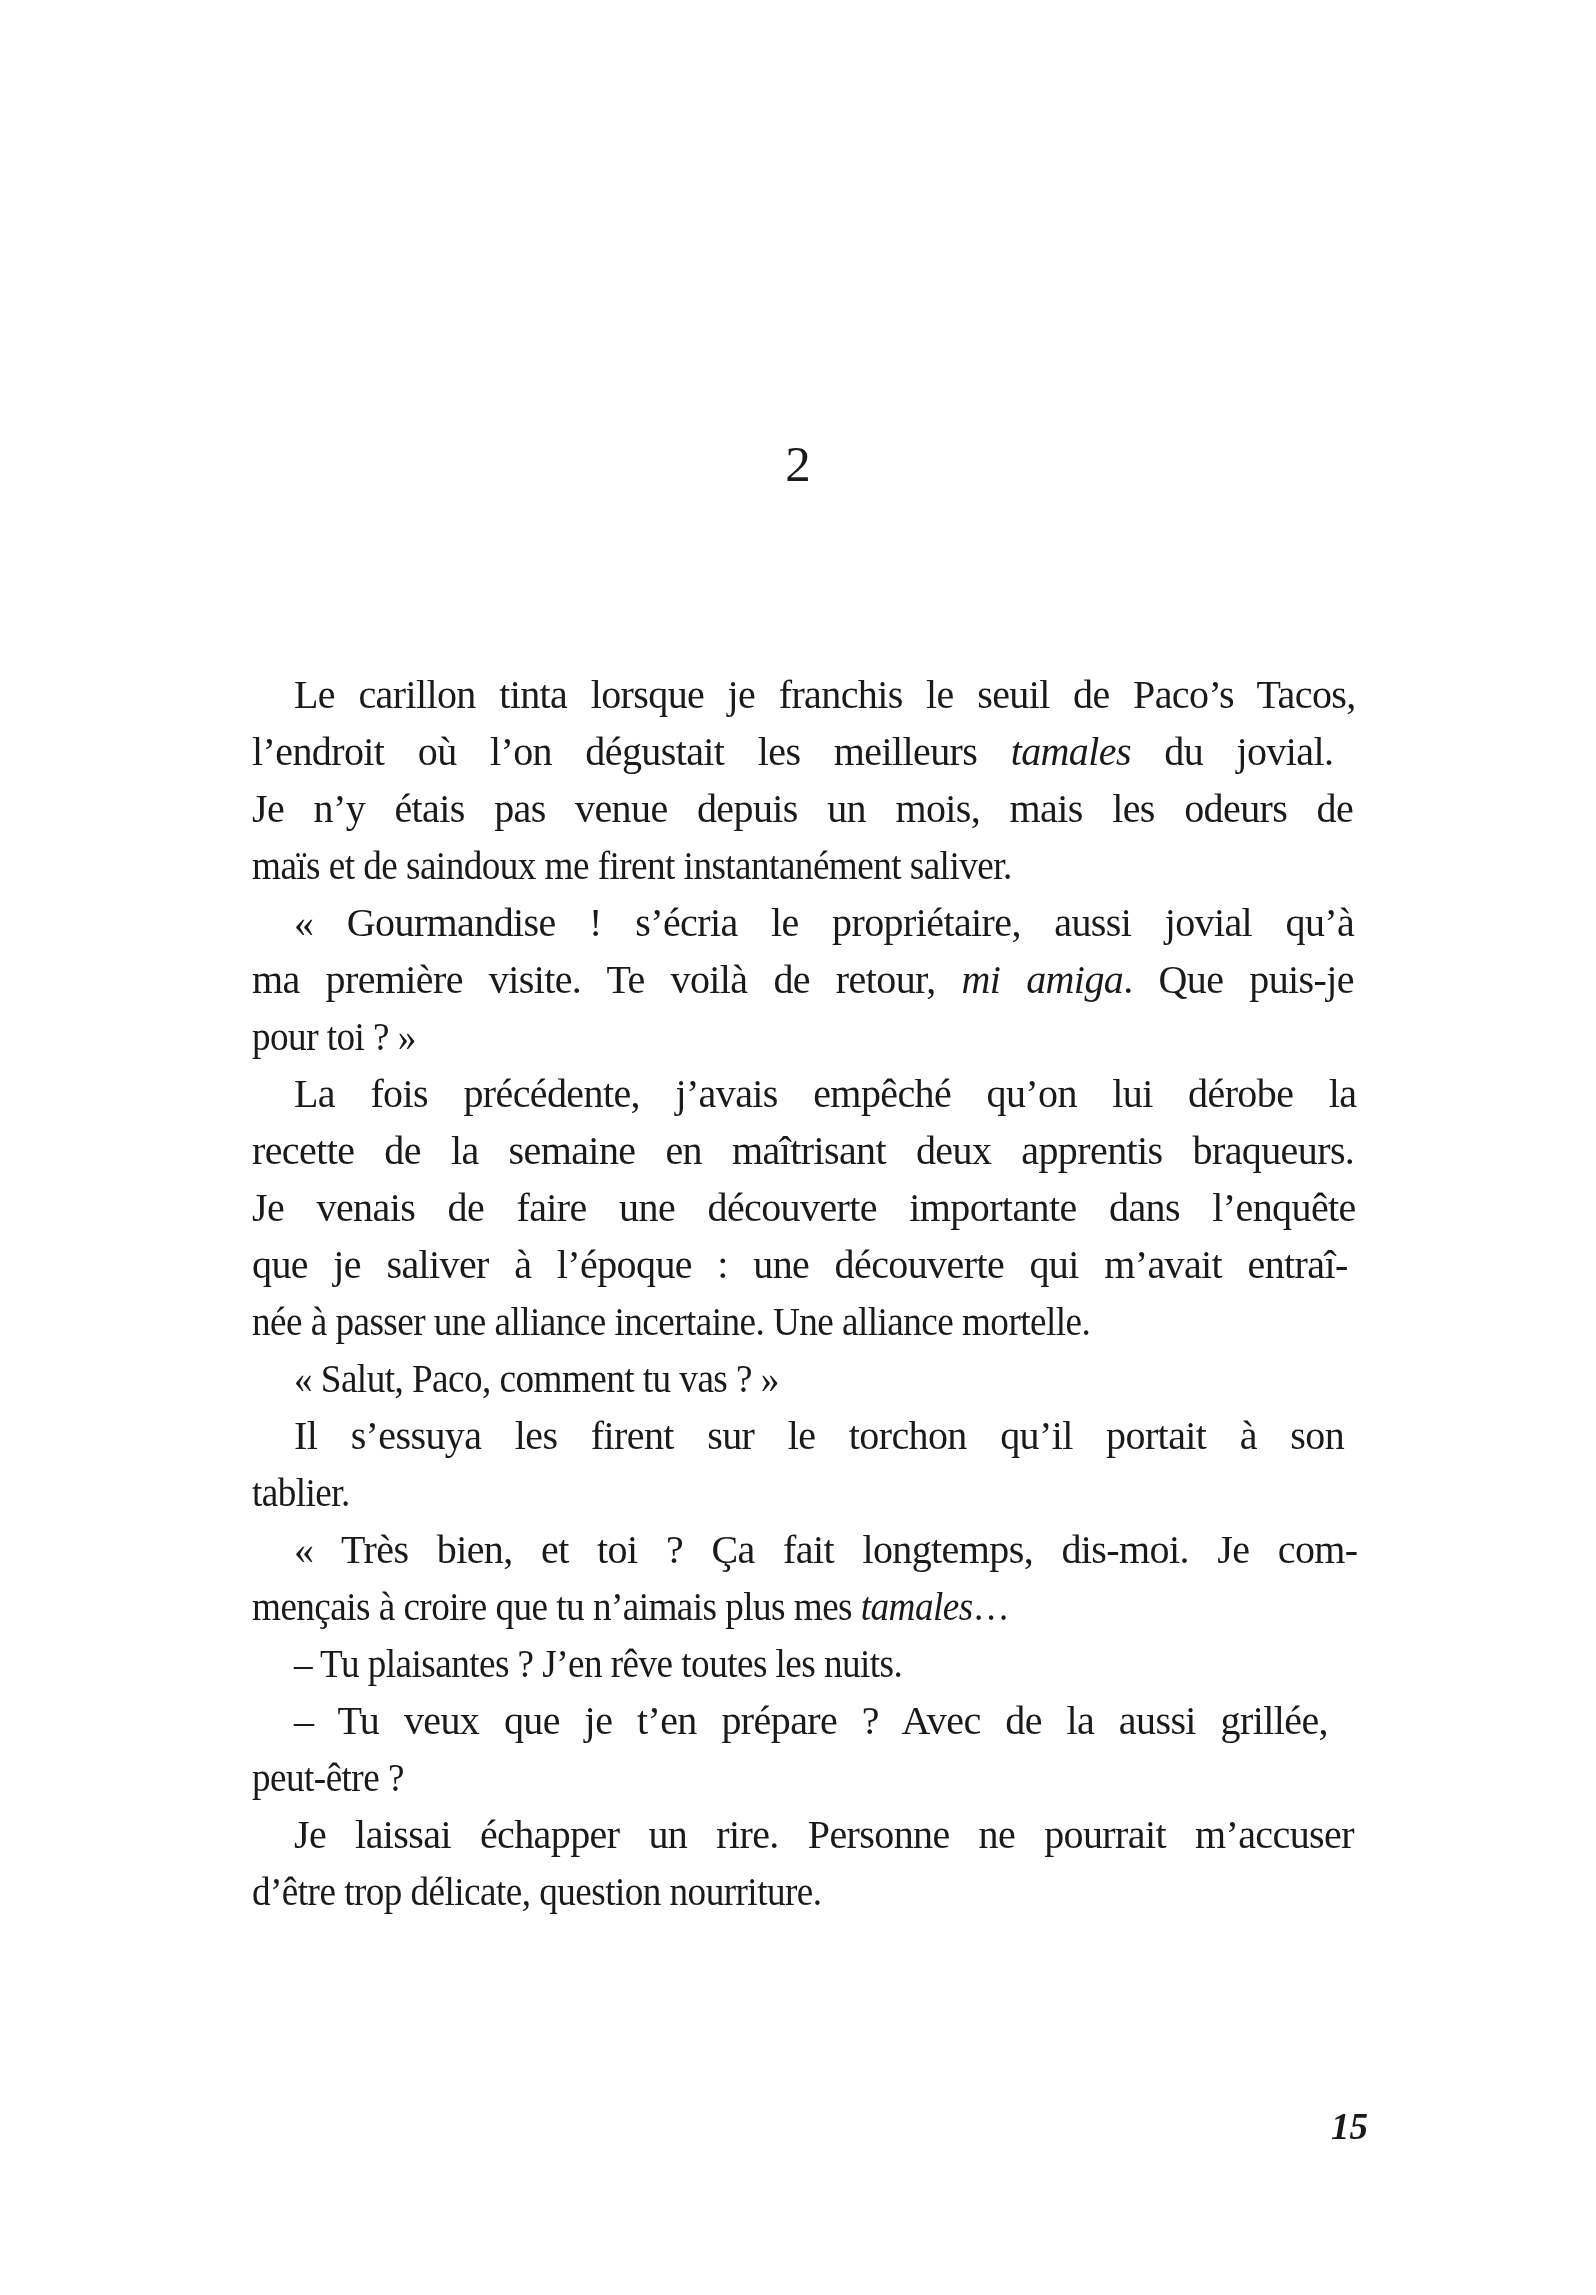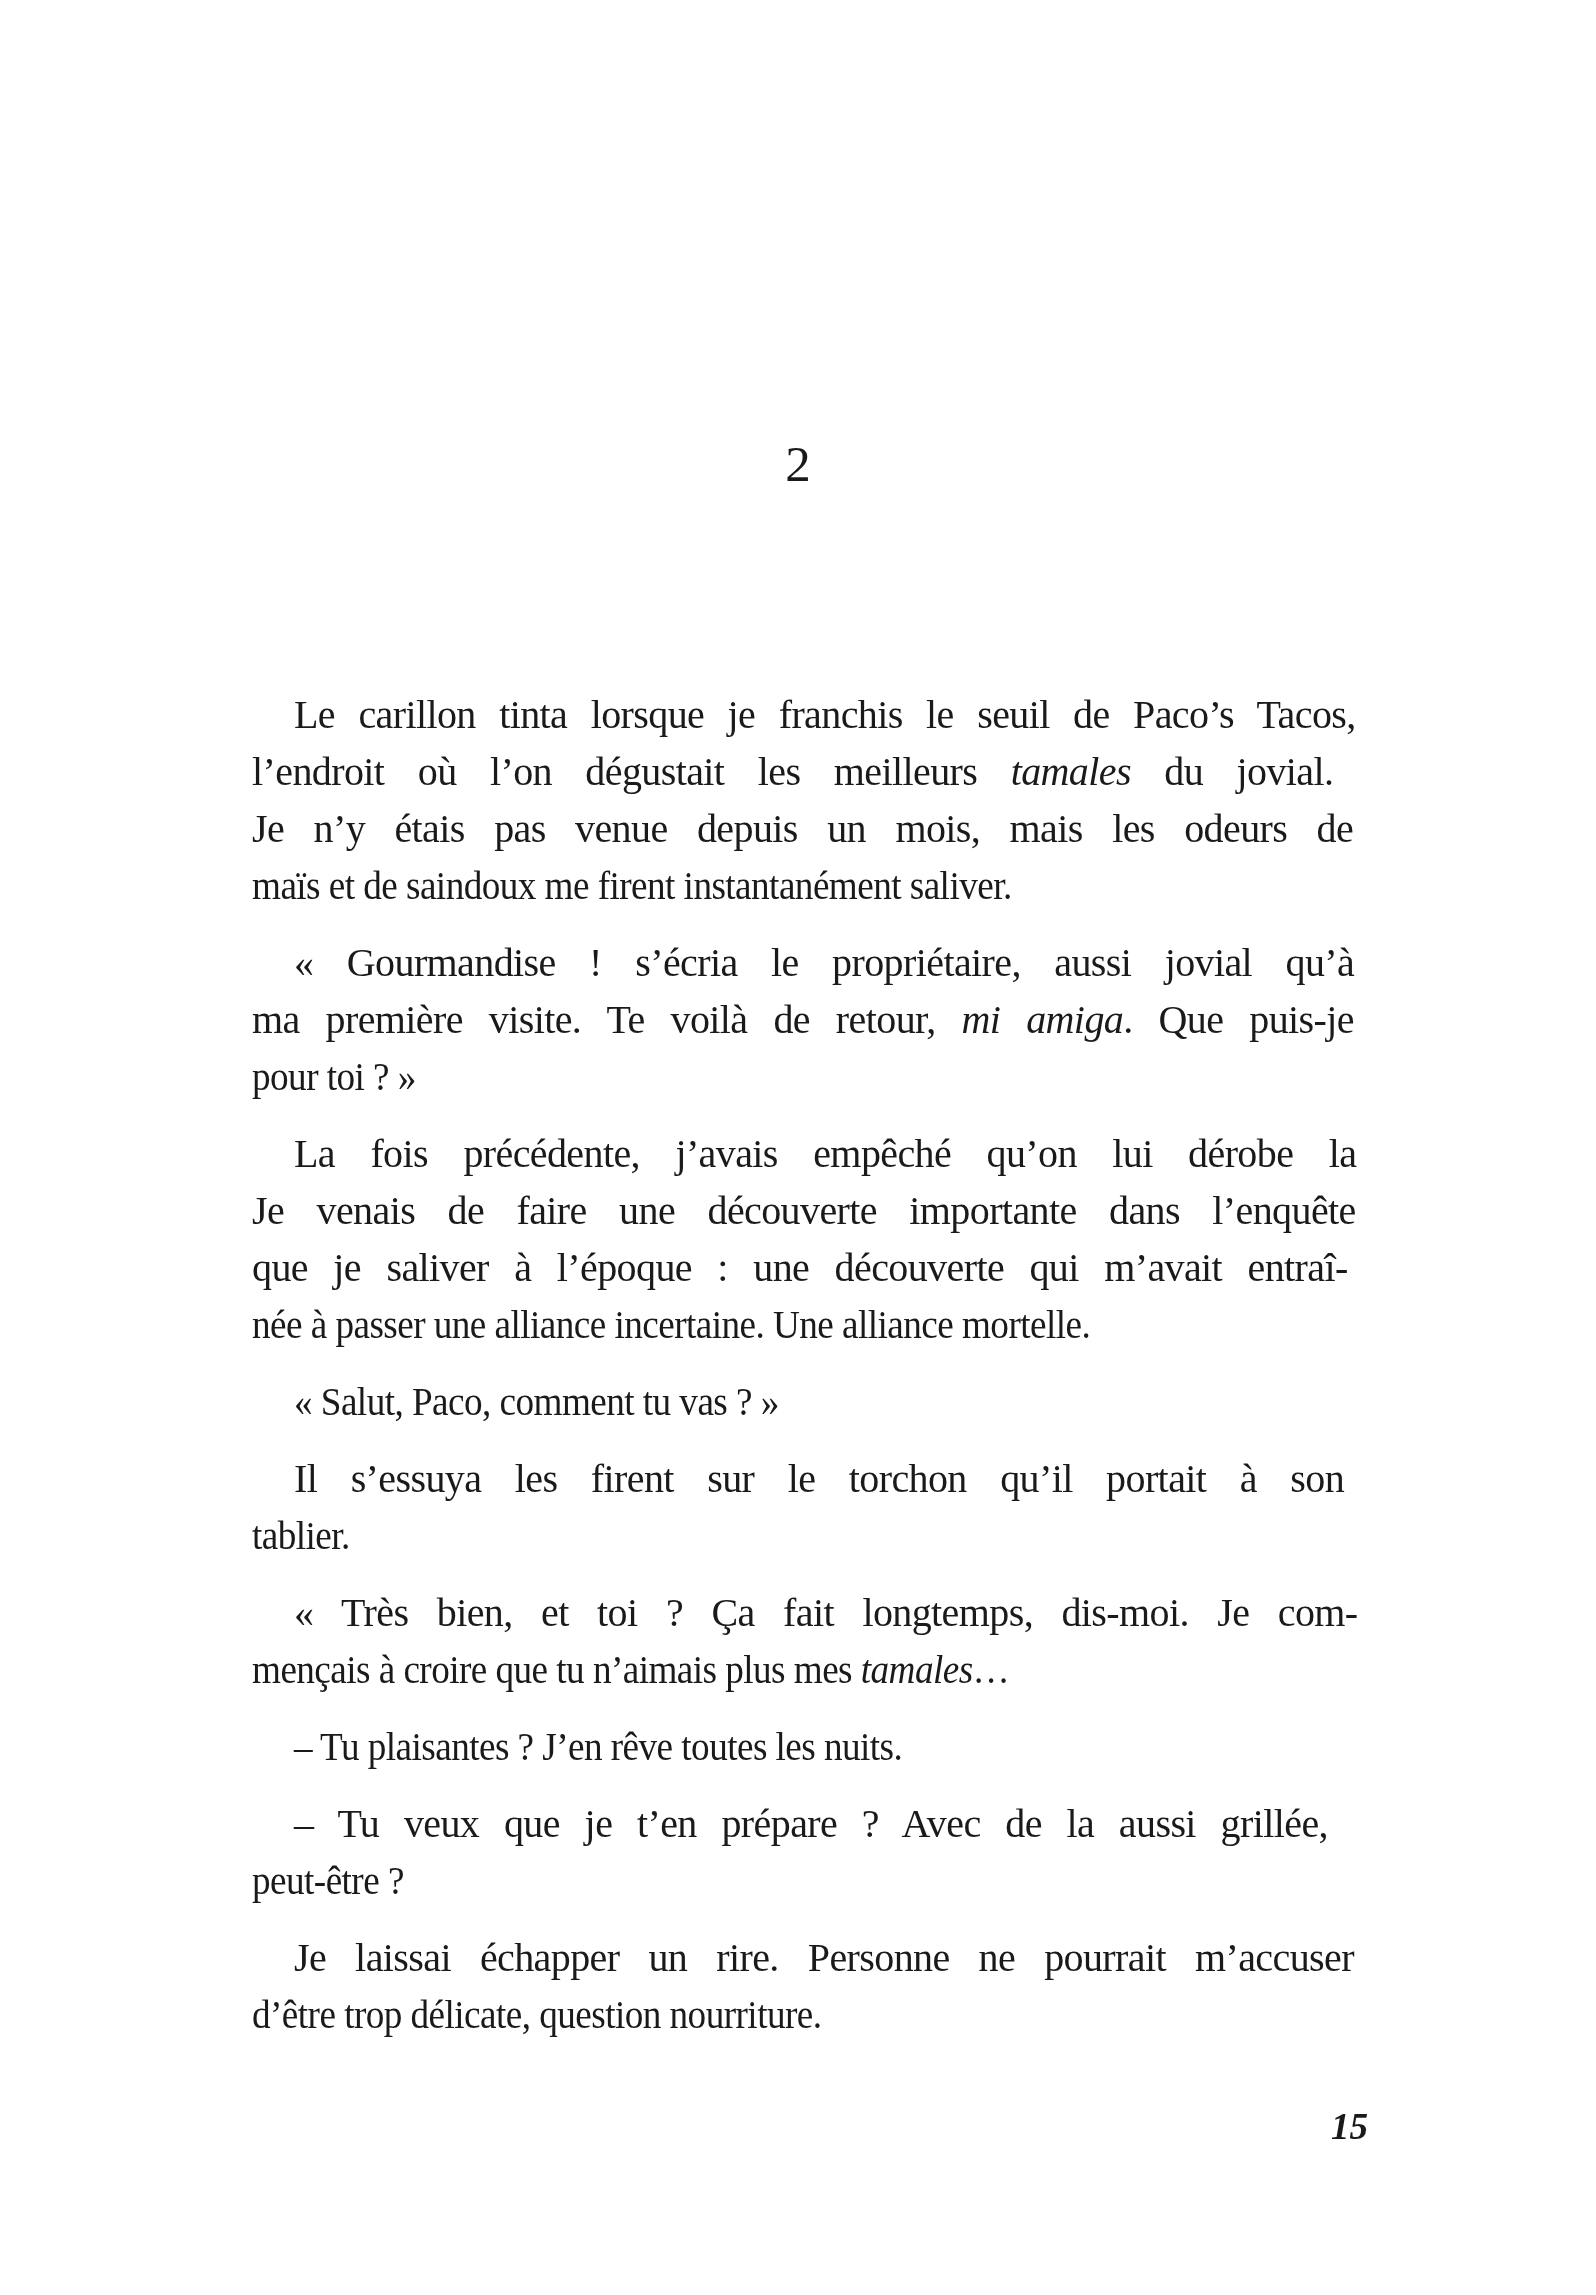--- a/index.html
+++ b/index.html
@@ -46,21 +46,20 @@
     text-align: justify;
     text-align-last: justify;
     letter-spacing: -0.6px;
   }
   .line.last {
     text-align: left;
     text-align-last: left;
   }
   .line.indent {
     padding-left: 42px;
-    margin-top: 20px;
   }
   .line .inner {
     display: inline-block;
     transform-origin: left center;
   }
   em {
     font-style: italic;
   }
   .page-number {
     position: absolute;
@@ -82,20 +81,21 @@
 
   <div class="text-block" id="text-block">
       <div class="line indent"><span class="inner" style="word-spacing: 14px;"><span>Le carillon tinta lorsque je franchis le seuil de Paco’s Tacos,</span></span></div>
       <div class="line"><span class="inner" style="word-spacing: 24px;"><span>l’endroit où l’on dégustait les meilleurs </span><em>tamales</em><span> du jovial.</span></span></div>
       <div class="line"><span class="inner" style="word-spacing: 20px;"><span>Je n’y étais pas venue depuis un mois, mais les odeurs de</span></span></div>
       <div class="line last"><span class="inner" style="transform: scaleX(0.93);"><span>maïs et de saindoux me firent instantanément saliver.</span></span></div>
       <div class="line indent"><span class="inner" style="word-spacing: 24px;"><span>« Gourmandise ! s’écria le propriétaire, aussi jovial qu’à</span></span></div>
       <div class="line"><span class="inner" style="word-spacing: 16.5px;"><span>ma première visite. Te voilà de retour, </span><em>mi amiga</em><span>. Que puis-je</span></span></div>
       <div class="line last"><span class="inner" style="transform: scaleX(0.93);"><span>pour toi ? »</span></span></div>
       <div class="line indent"><span class="inner" style="word-spacing: 26px;"><span>La fois précédente, j’avais empêché qu’on lui dérobe la</span></span></div>
+      <div class="line"><span class="inner" style="word-spacing: 20.6px;"><span>recette de la semaine en maîtrisant deux apprentis braqueurs.</span></span></div>
       <div class="line"><span class="inner" style="word-spacing: 23px;"><span>Je venais de faire une découverte importante dans l’enquête</span></span></div>
       <div class="line"><span class="inner" style="word-spacing: 16px;"><span>que je saliver à l’époque : une découverte qui m’avait entraî-</span></span></div>
       <div class="line last"><span class="inner" style="transform: scaleX(0.93);"><span>née à passer une alliance incertaine. Une alliance mortelle.</span></span></div>
       <div class="line indent last"><span class="inner" style="transform: scaleX(0.93);"><span>« Salut, Paco, comment tu vas ? »</span></span></div>
       <div class="line indent"><span class="inner" style="word-spacing: 24px;"><span>Il s’essuya les firent sur le torchon qu’il portait à son</span></span></div>
       <div class="line last"><span class="inner" style="transform: scaleX(0.93);"><span>tablier.</span></span></div>
       <div class="line indent"><span class="inner" style="word-spacing: 19px;"><span>« Très bien, et toi ? Ça fait longtemps, dis-moi. Je com-</span></span></div>
       <div class="line last"><span class="inner" style="transform: scaleX(0.93);"><span>mençais à croire que tu n’aimais plus mes </span><em>tamales</em><span>…</span></span></div>
       <div class="line indent last"><span class="inner" style="transform: scaleX(0.93);"><span>– Tu plaisantes ? J’en rêve toutes les nuits.</span></span></div>
       <div class="line indent"><span class="inner" style="word-spacing: 15.3px;"><span>– Tu veux que je t’en prépare ? Avec de la aussi grillée,</span></span></div>

